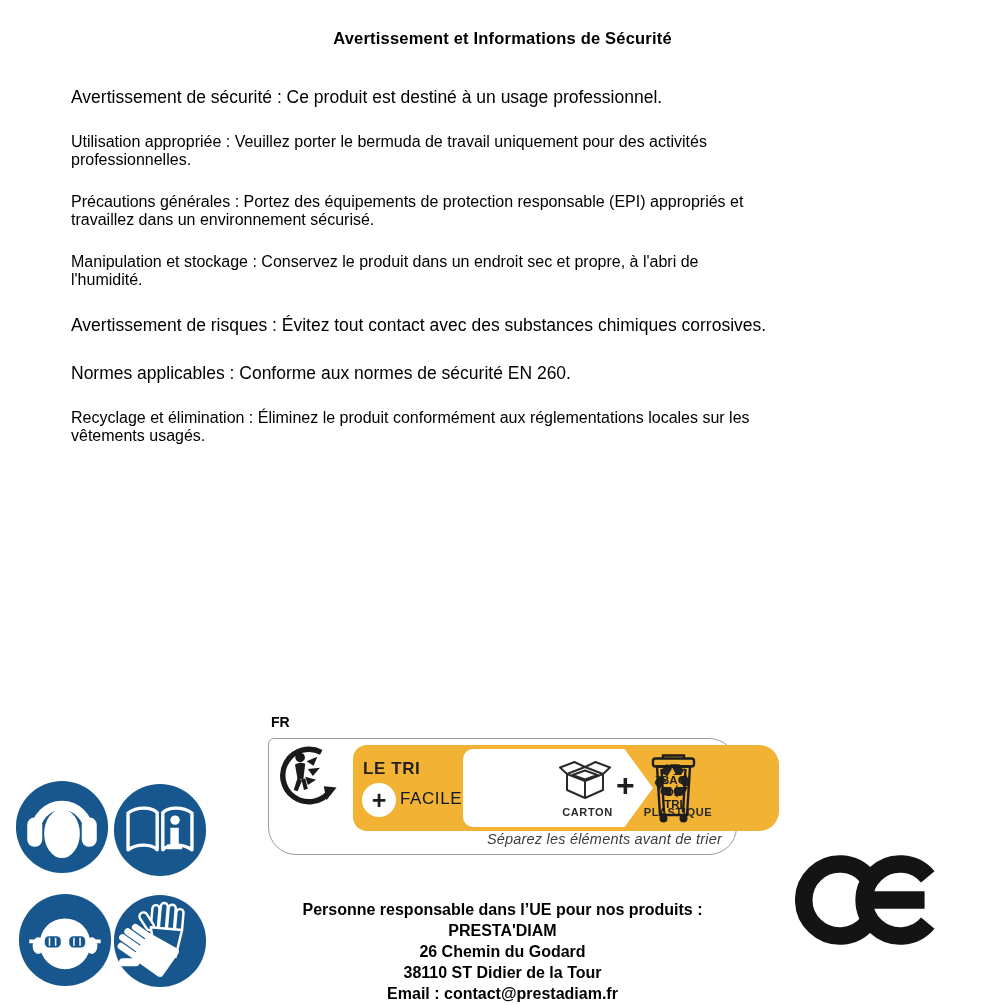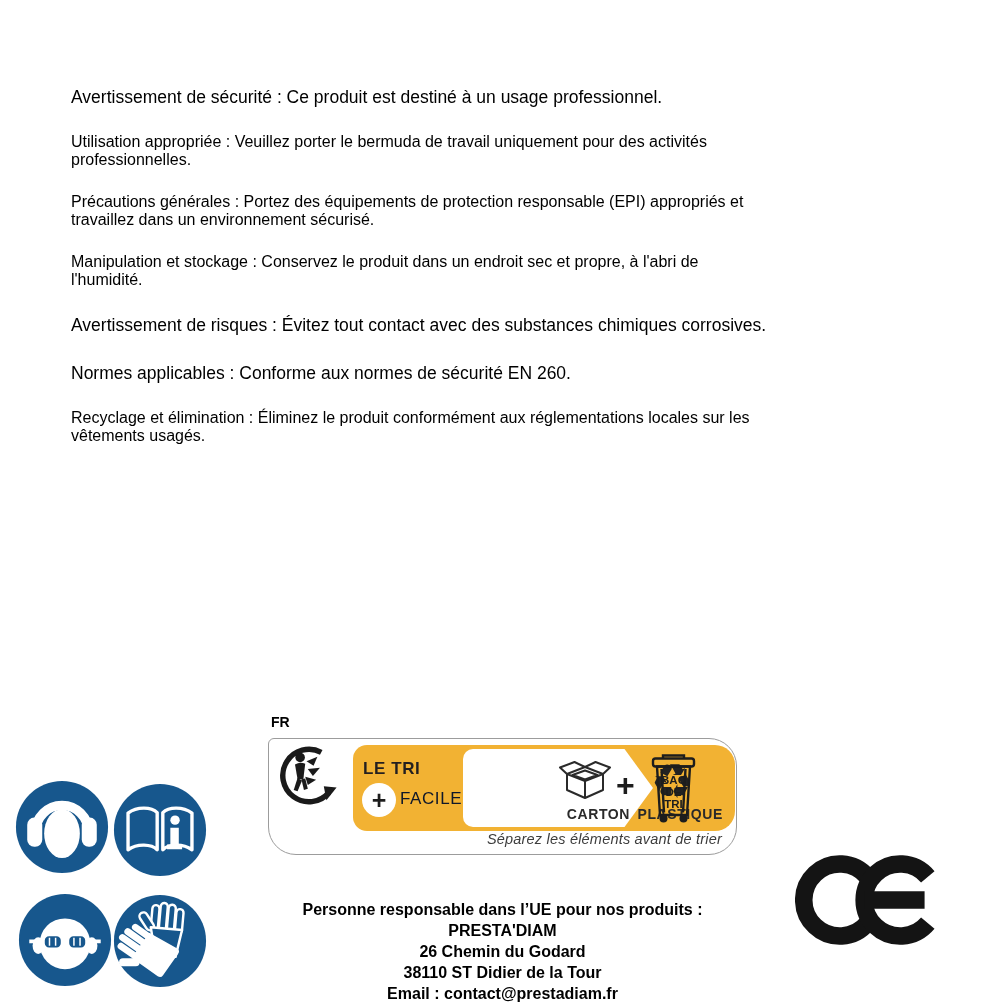--- a/index.html
+++ b/index.html
@@ -15,53 +15,54 @@
   #picto-ear{left:15px;top:780px;}
   #picto-book{left:113px;top:783px;}
   #picto-glasses{left:18px;top:893px;}
   #picto-gloves{left:113px;top:894px;}
   
   .fr-code{position:absolute;left:271px;top:714px;font-size:14px;font-weight:bold;text-align:center;}
   .tri-box{position:absolute;left:268px;top:738px;width:469px;height:117px;background:#fff;
            border:1.5px solid #9c9c9c;border-radius:6px 28px 28px 28px;box-sizing:border-box;}
   .triman{position:absolute;left:10px;top:5px;width:64px;height:64px;}
   .yellow-band{position:absolute;left:84px;top:6px;width:382px;height:86px;
-               background:#F2B233;border-radius:14px 20px 20px 14px;}
+               background:#F2B233;border-radius:14px 20px 20px 14px;padding-left:44px;}
   .le-tri{position:absolute;left:10px;top:14px;font-size:17px;font-weight:bold;
           letter-spacing:.6px;color:#231f20;}
   .plus-circle{position:absolute;left:9px;top:38px;width:34px;height:34px;background:#fff;
                border-radius:50%;text-align:center;line-height:34px;font-size:25px;
                font-weight:bold;color:#1d1d1d;}
   .facile{position:absolute;left:47px;top:44px;font-size:17px;font-weight:normal;
           letter-spacing:.6px;color:#0f172a;}
   .white-inset{position:absolute;left:110px;top:4px;width:190px;height:78px;background:#fff;
                clip-path:polygon(0 0,85% 0,100% 50%,85% 100%,0 100%);border-radius:10px 0 0 10px;}
   .carton-icon{position:absolute;left:205px;top:13px;width:54px;height:49px;}
   .mat-plus{position:absolute;left:263px;top:22px;font-size:32px;font-weight:bold;color:#1d1d1d;}
   .recycle-glyph{position:absolute;left:292px;top:10px;width:54px;text-align:center;
                  font-family:"DejaVu Sans",sans-serif;font-size:48px;line-height:52px;color:#222;}
-  .mat-label{position:absolute;top:61px;font-size:14px;font-weight:bold;letter-spacing:.6px;
-             color:#2a2a2a;text-align:right;}
+  .mat-label{position:absolute;top:61px;font-size:11px;font-weight:bold;letter-spacing:.6px;
+             color:#2a2a2a;text-align:center;}
   #carton-label{left:192px;width:85px;}
   #plastique-label{left:280px;width:90px;}
   .bin-icon{position:absolute;left:296px;top:8px;width:49px;height:71px;}
   .tagline{position:absolute;right:14px;top:92px;font-style:italic;font-size:14.5px;
            color:#3d3d3d;letter-spacing:.2px;}
   
   .responsible{position:absolute;left:0;top:873px;width:1005px;text-align:center;
                font-size:16px;font-weight:bold;line-height:21px;margin-top:26px;}
   
   .ce{position:absolute;left:795px;top:851px;width:152px;height:98px;}
   .ce svg{width:100%;height:100%;display:block;}
 </style>
 </head>
 <body>
 
 <div class="page">
 
+  <div class="title">Avertissement et Informations de Sécurité</div>
 
   <div class="content">
     <p><span>Avertissement de sécurité : Ce produit est destiné à un usage professionnel.</span></p>
     <p>
       </p>
       <div>Utilisation appropriée : Veuillez porter le bermuda de travail uniquement pour des activités</div>
       <div>professionnelles.</div>
     <p></p>
     <p>
       </p>

